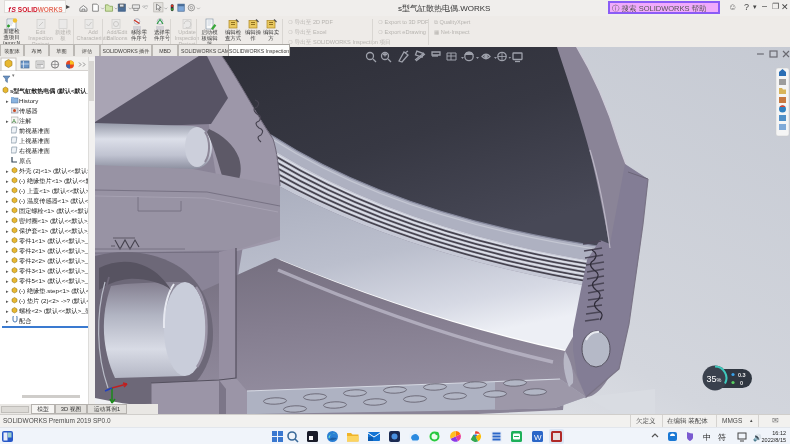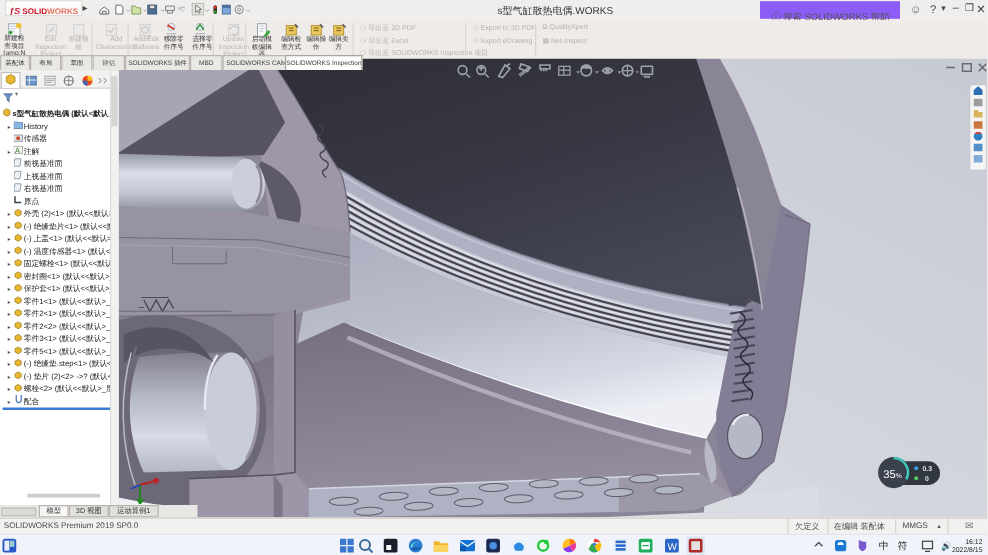--- a/index.html
+++ b/index.html
@@ -266,21 +266,21 @@
       <circle cx="138" cy="5.5" r="1.6" fill="#e03020"></circle>
       <circle cx="138" cy="10.5" r="1.6" fill="#30a030"></circle>
       <rect x="146" y="3" width="9" height="10" fill="#7da7d9" stroke="#4a6d96"></rect>
       <rect x="146" y="3" width="9" height="3" fill="#4a6d96"></rect>
       <circle cx="165" cy="8" r="4.5" fill="none" stroke="#888" stroke-width="1.2"></circle>
       <circle cx="165" cy="8" r="1.8" fill="none" stroke="#888"></circle>
       <path d="M173,8 l2,2 2,-2" stroke="#999" fill="none"></path>
     </svg>
     <div class="abs" style="left:398px; top:3px; font-size:8px; color:#333;">s型气缸散热电偶.WORKS</div>
 
-    <div class="abs" style="left:608px; top:1px; width:112px; height:13px; background:#f0abfc; border:7px solid #8b5cf6; font-size:7.5px; color:#555; line-height:12px;">
+    <div class="abs" style="left:608px; top:1px; width:112px; height:13px; background:#f0abfc; border:2px solid #8b5cf6; font-size:7.5px; color:#555; line-height:12px;">
       <span style="margin-left:2px;">ⓘ 搜索 SOLIDWORKS 帮助</span><svg width="14" height="11" viewBox="0 0 14 11" style="vertical-align:-2px;">
           <circle cx="5" cy="4.5" r="3" fill="none" stroke="#3a72a8" stroke-width="1.2"></circle>
           <path d="M7.2,6.7 l2.6,2.6" stroke="#3a72a8" stroke-width="1.2"></path>
           <path d="M11,4 l1.5,2 1.5,-2 z" fill="#555"></path>
         </svg>
     </div>
     <div class="abs" style="left:728px; top:2px; font-size:9px; color:#666;">☺</div>
     <div class="abs" style="left:744px; top:2px; font-size:9px; color:#444;">?</div>
     <div class="abs" style="left:753px; top:3px; font-size:7px; color:#444;">▾</div>
     <div class="abs" style="left:762px; top:1px; font-size:9px; color:#444;">–</div>

